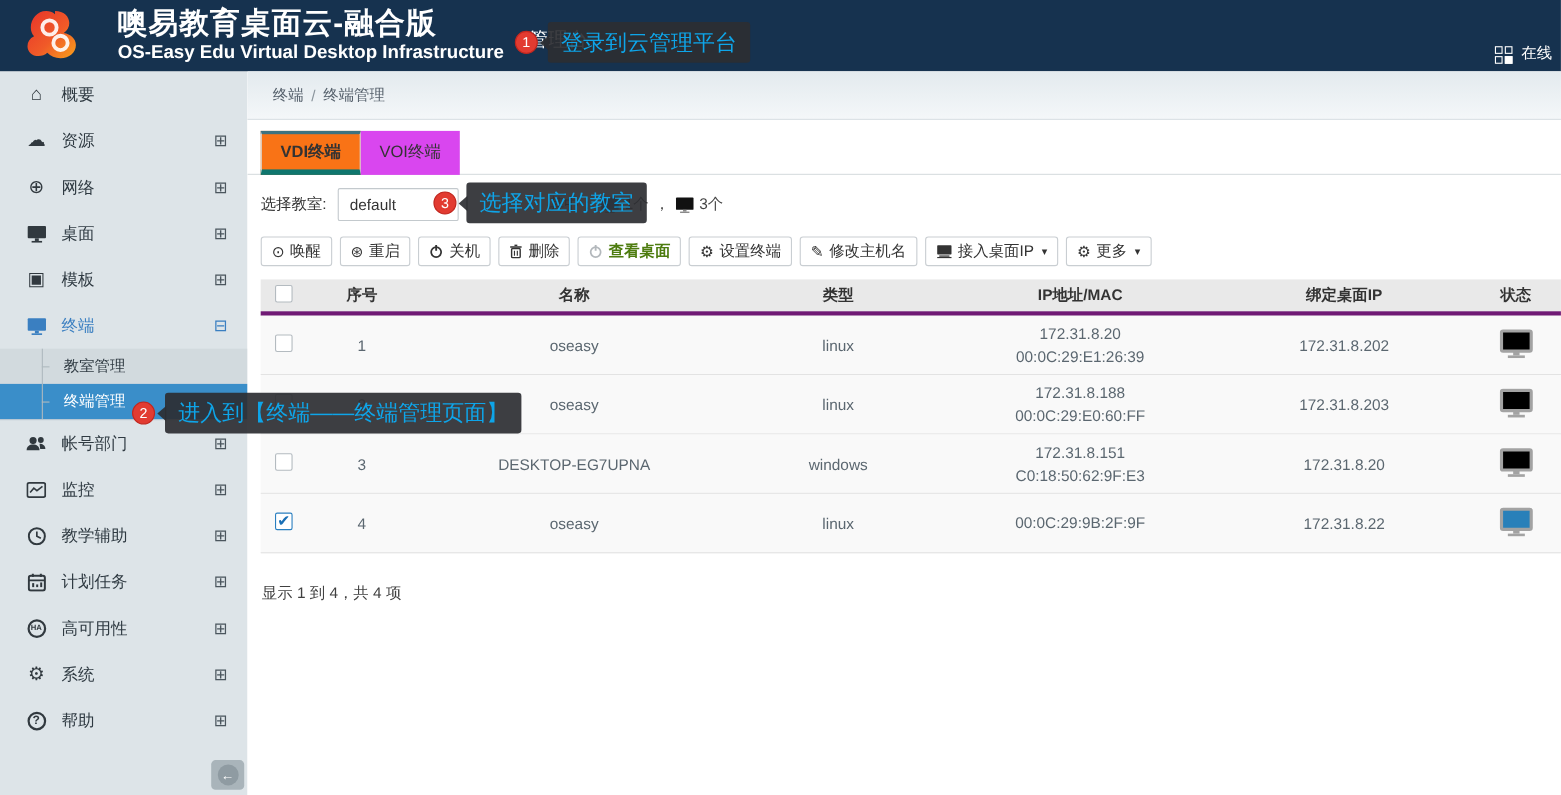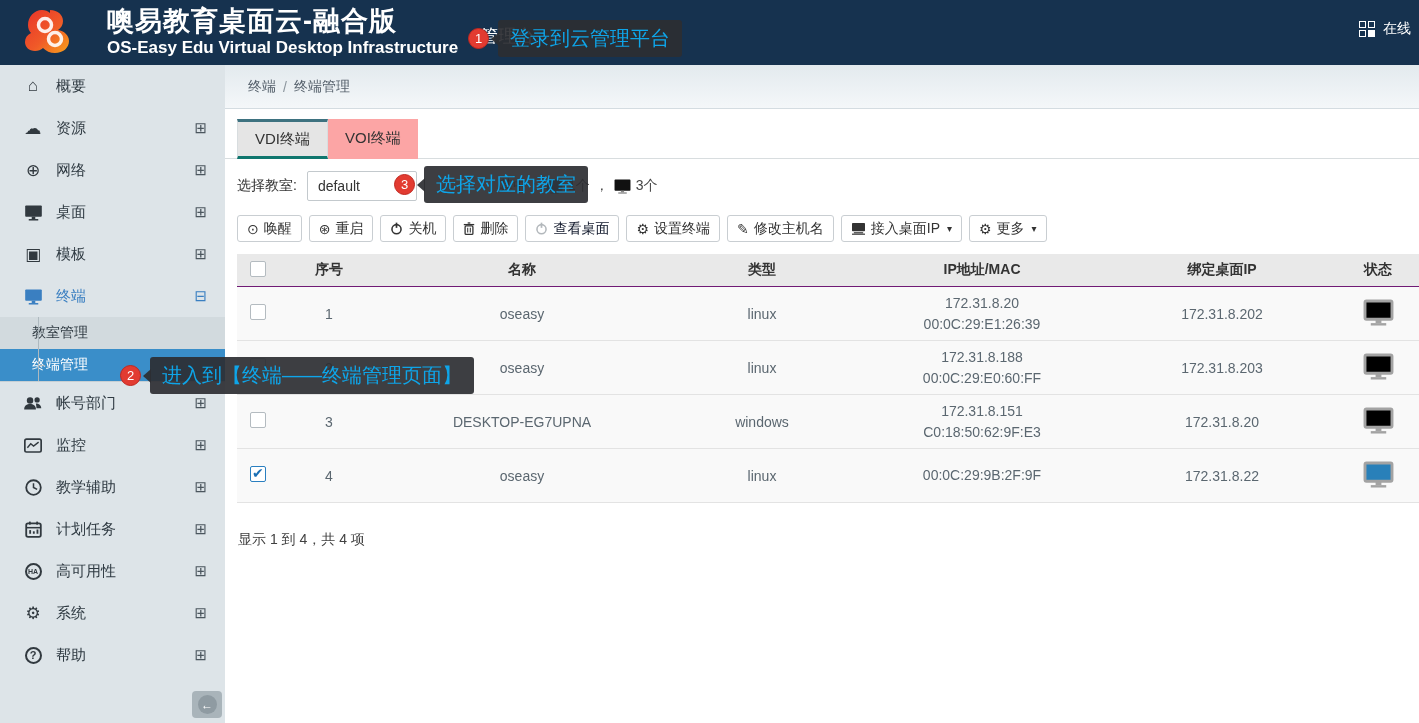--- a/index.html
+++ b/index.html
@@ -8,21 +8,21 @@
 
   
   .header { position:absolute; left:0; top:0; width:1419px; height:65px;
     background:#16324f; color:#fff; display:flex; align-items:center; }
   .logo { width:56px; height:54px; margin:0 12px 0 22px; flex:0 0 auto; }
   .title-block { display:flex; flex-direction:column; line-height:1.1;margin-left:17px; }
   .app-title { font-size:27px; font-weight:bold; letter-spacing:1px; }
   .app-subtitle { font-size:17px; font-weight:bold; margin-top:2px; }
   .console-label { font-size:18px; margin-left:22px; margin-top:6px; }
   .header-right { position:absolute; right:8px; top:0; height:58px;
-    display:flex; align-items:center; gap:8px; font-size:14px; }
+    display:flex; align-items:flex-end; gap:8px; font-size:14px; }
   .grid-icon { display:grid; grid-template-columns:7px 7px; grid-template-rows:7px 7px;
     gap:2px; }
   .grid-icon span { border:1.5px solid #fff; }
   .grid-icon span:nth-child(4) { background:#fff; }
 
   
   .ann { position:absolute; display:flex; align-items:center; z-index:50; }
   .badge { width:21px; height:21px; border-radius:50%; background:#e23b31;
     border:1px solid #c1271f; color:#fff; font-size:13px; display:flex;
     align-items:center; justify-content:center; flex:0 0 auto; }
@@ -42,21 +42,21 @@
   .nav-item { height:42px; display:flex; align-items:center; padding:0 18px 0 20px;
     font-size:15px; cursor:pointer; }
   .nav-icon { width:26px; margin-right:10px; font-size:17px; text-align:center;
     color:#31393f; display:inline-flex; justify-content:center; align-items:center; }
   .nav-label { flex:1; }
   .nav-expand { font-size:15px; color:#4b565e; }
   .nav-item.active-parent, .nav-item.active-parent .nav-icon,
   .nav-item.active-parent .nav-expand { color:#3a7fc1; }
   .submenu { background:#d2dade; border-bottom:1px solid #c6cfd4; }
   .sub-item { height:32px; display:flex; align-items:center; font-size:14px;
-    padding-left:32px; position:relative; cursor:pointer;text-align:right; }
+    padding-left:58px; position:relative; cursor:pointer;text-align:right; }
   .sub-item::before { content:""; position:absolute; left:38px; top:0; bottom:0;
     border-left:1px solid #aeb9bf; }
   .sub-item::after { content:""; position:absolute; left:38px; top:50%;
     width:7px; border-top:1px solid #aeb9bf; }
   .sub-item.active { background:#3a8ec9; color:#fff; }
   .ha-badge { width:17px; height:17px; border:2px solid #31393f; border-radius:50%;
     font-size:7px; font-weight:bold; display:flex; align-items:center;
     justify-content:center; }
   .q-badge { width:17px; height:17px; border:2px solid #31393f; border-radius:50%;
     font-size:11px; font-weight:bold; display:flex; align-items:center;
@@ -72,52 +72,52 @@
   .main { position:absolute; left:225px; top:65px; width:1194px; height:658px;
     background:#fff; }
   .breadcrumb-bar { height:44px; background:linear-gradient(#e3eaee,#f4f7f9);
     border-bottom:1px solid #d4dce1; display:flex; align-items:center;
     padding-left:23px; font-size:14px; color:#56616c; }
   .breadcrumb-bar .sep { margin:0 7px; color:#8b959d; }
 
   .tabbar { display:flex; align-items:flex-end; height:50px; padding:10px 0 0 12px;
     border-bottom:1px solid #d8dddf; background:#fff; }
   .tab { height:40px; padding:0 17px; display:flex; align-items:center;
-    font-size:15px; color:#333; cursor:pointer; background:#fca5a5;
+    font-size:15px; color:#333; cursor:pointer; background:#d946ef;
     border:1px solid #d8dddf; border-bottom:none; margin-bottom:-1px; }
-  .tab.active { background:#e5e5e5; font-weight:normal; border-top:3px solid #3e7280;
-    border-bottom:3px solid #0f766e; }
+  .tab.active { background:#f97316; font-weight:bold; border-top:3px solid #3e7280;
+    border-bottom:5px solid #0f766e; }
   .tab + .tab { border-left:none; }
   .tab:not(.active) { border:none; border-bottom:1px solid transparent; }
 
   .classroom-row { display:flex; align-items:center; margin:11px 0 0 12px;
     font-size:14px; color:#333; height:32px; }
   .classroom-select { width:110px; height:30px; border:1px solid #c3c9cd;
     border-radius:2px; background:#fff; margin-left:10px; display:flex;
     align-items:center; padding-left:10px; font-size:14px; color:#333;
     cursor:pointer; }
   .stats { display:flex; align-items:center; margin-left:82px; gap:5px;
     color:#444; }
   .mini-mon { width:17px; height:15px; }
 
   .toolbar { display:flex; align-items:center; gap:7px; margin:13px 0 0 12px; }
   .tbtn { height:27px; border:1px solid #c9ced2; border-radius:3px; background:#fff;
     display:flex; align-items:center; gap:5px; padding:0 9px; font-size:14px;
     color:#333; cursor:pointer; }
   .tbtn .bicon { font-size:14px; line-height:1; display:inline-flex; }
-  .tbtn.disabled { color:#0f172a; cursor:default; }
+  .tbtn.disabled { color:#4d7c0f; cursor:default;font-weight:bold; }
   .tbtn.disabled svg * { stroke:#b3b8bc; fill:none; }
   .caret { font-size:10px; margin-left:2px; }
 
   .dtable { margin:12px 0 0 12px; width:1182px; font-size:14px; color:#5b6770; }
   .trow, .thead { display:grid;
     grid-template-columns:44px 96px 290px 190px 250px 230px 1fr;
     align-items:center; }
   .thead { height:33px; background:#e9e9e9; color:#333; font-weight:bold;
-    border-bottom:1px solid #701a75; }
+    border-bottom:4px solid #701a75; }
   .trow { height:54px; background:#f9f9f9; border-bottom:1px solid #e3e3e3; }
   .td, .th { text-align:center; }
   .c-cb { text-align:left; padding-left:13px; }
   .cb { width:16px; height:16px; border:1px solid #b4bbc0; border-radius:2px;
     background:#fff; display:inline-block; position:relative; cursor:pointer; }
   .cb.checked { border-color:#2a7fc0; }
   .cb.checked::after { content:"\2714"; position:absolute; left:1px; top:-2px;
     color:#1a6fb5; font-size:14px; font-weight:bold; }
   .ipcell div { line-height:1.45; }
   .status-mon { width:31px; height:27px; }

